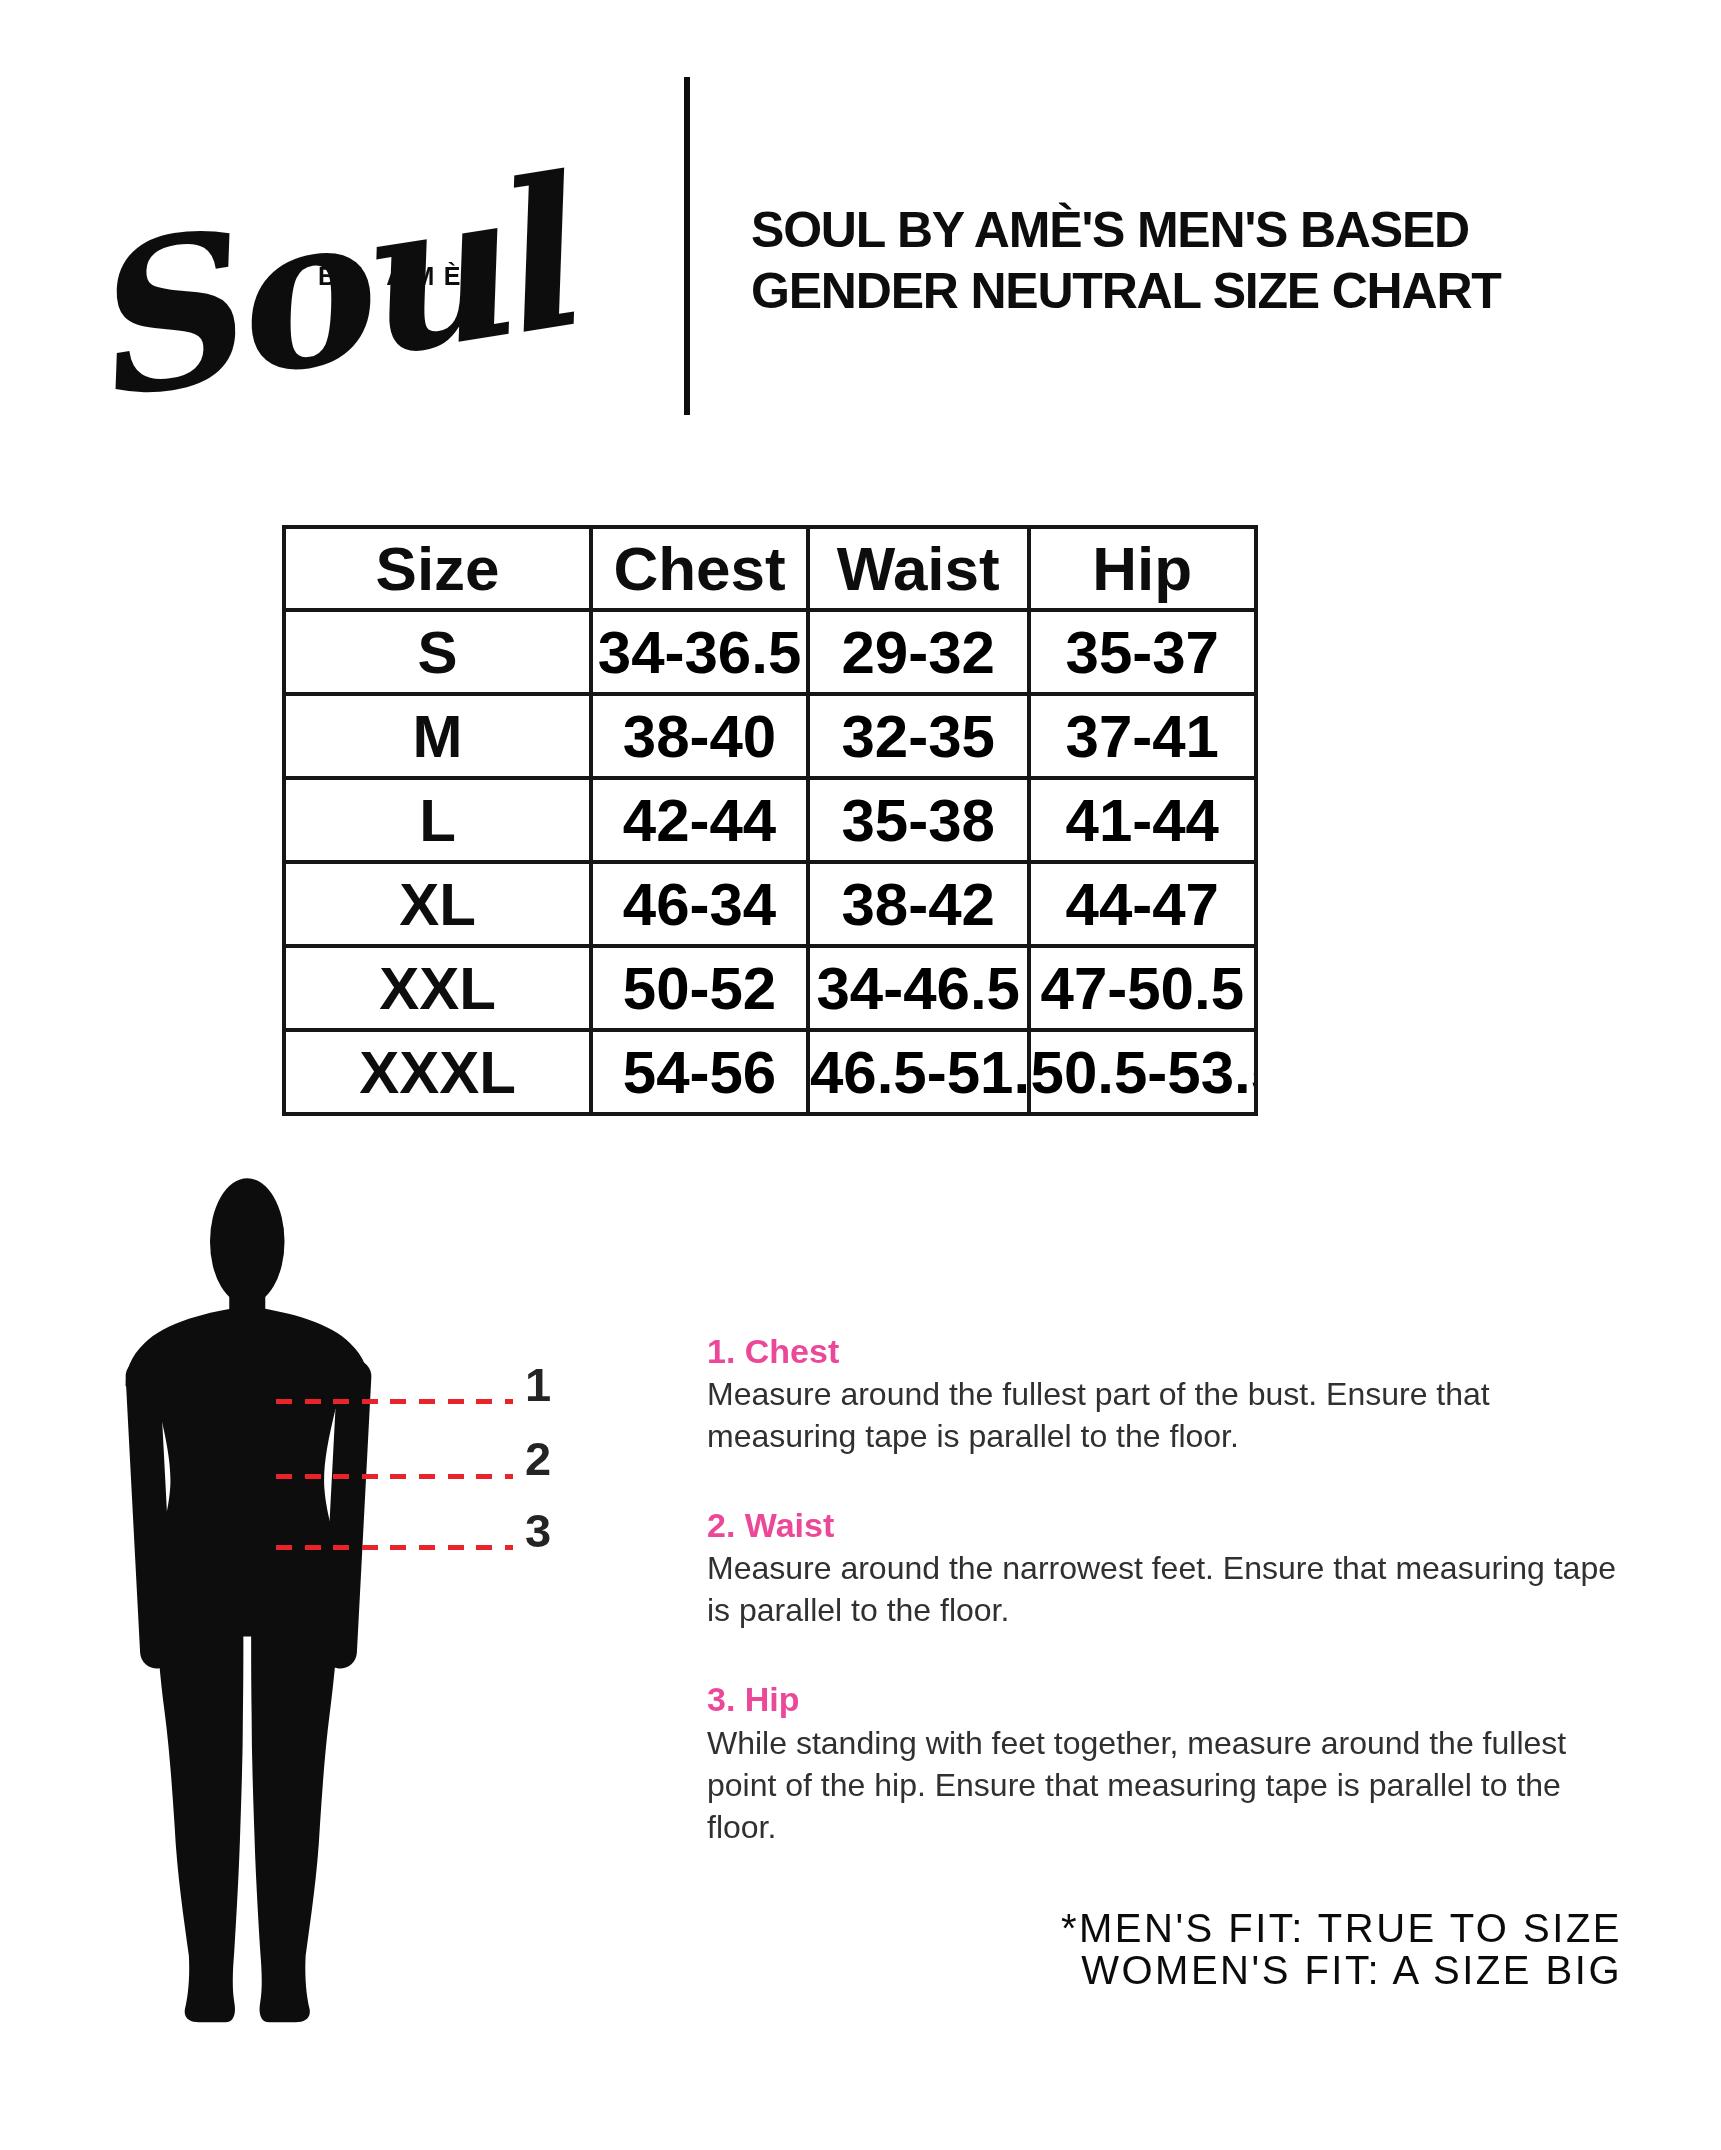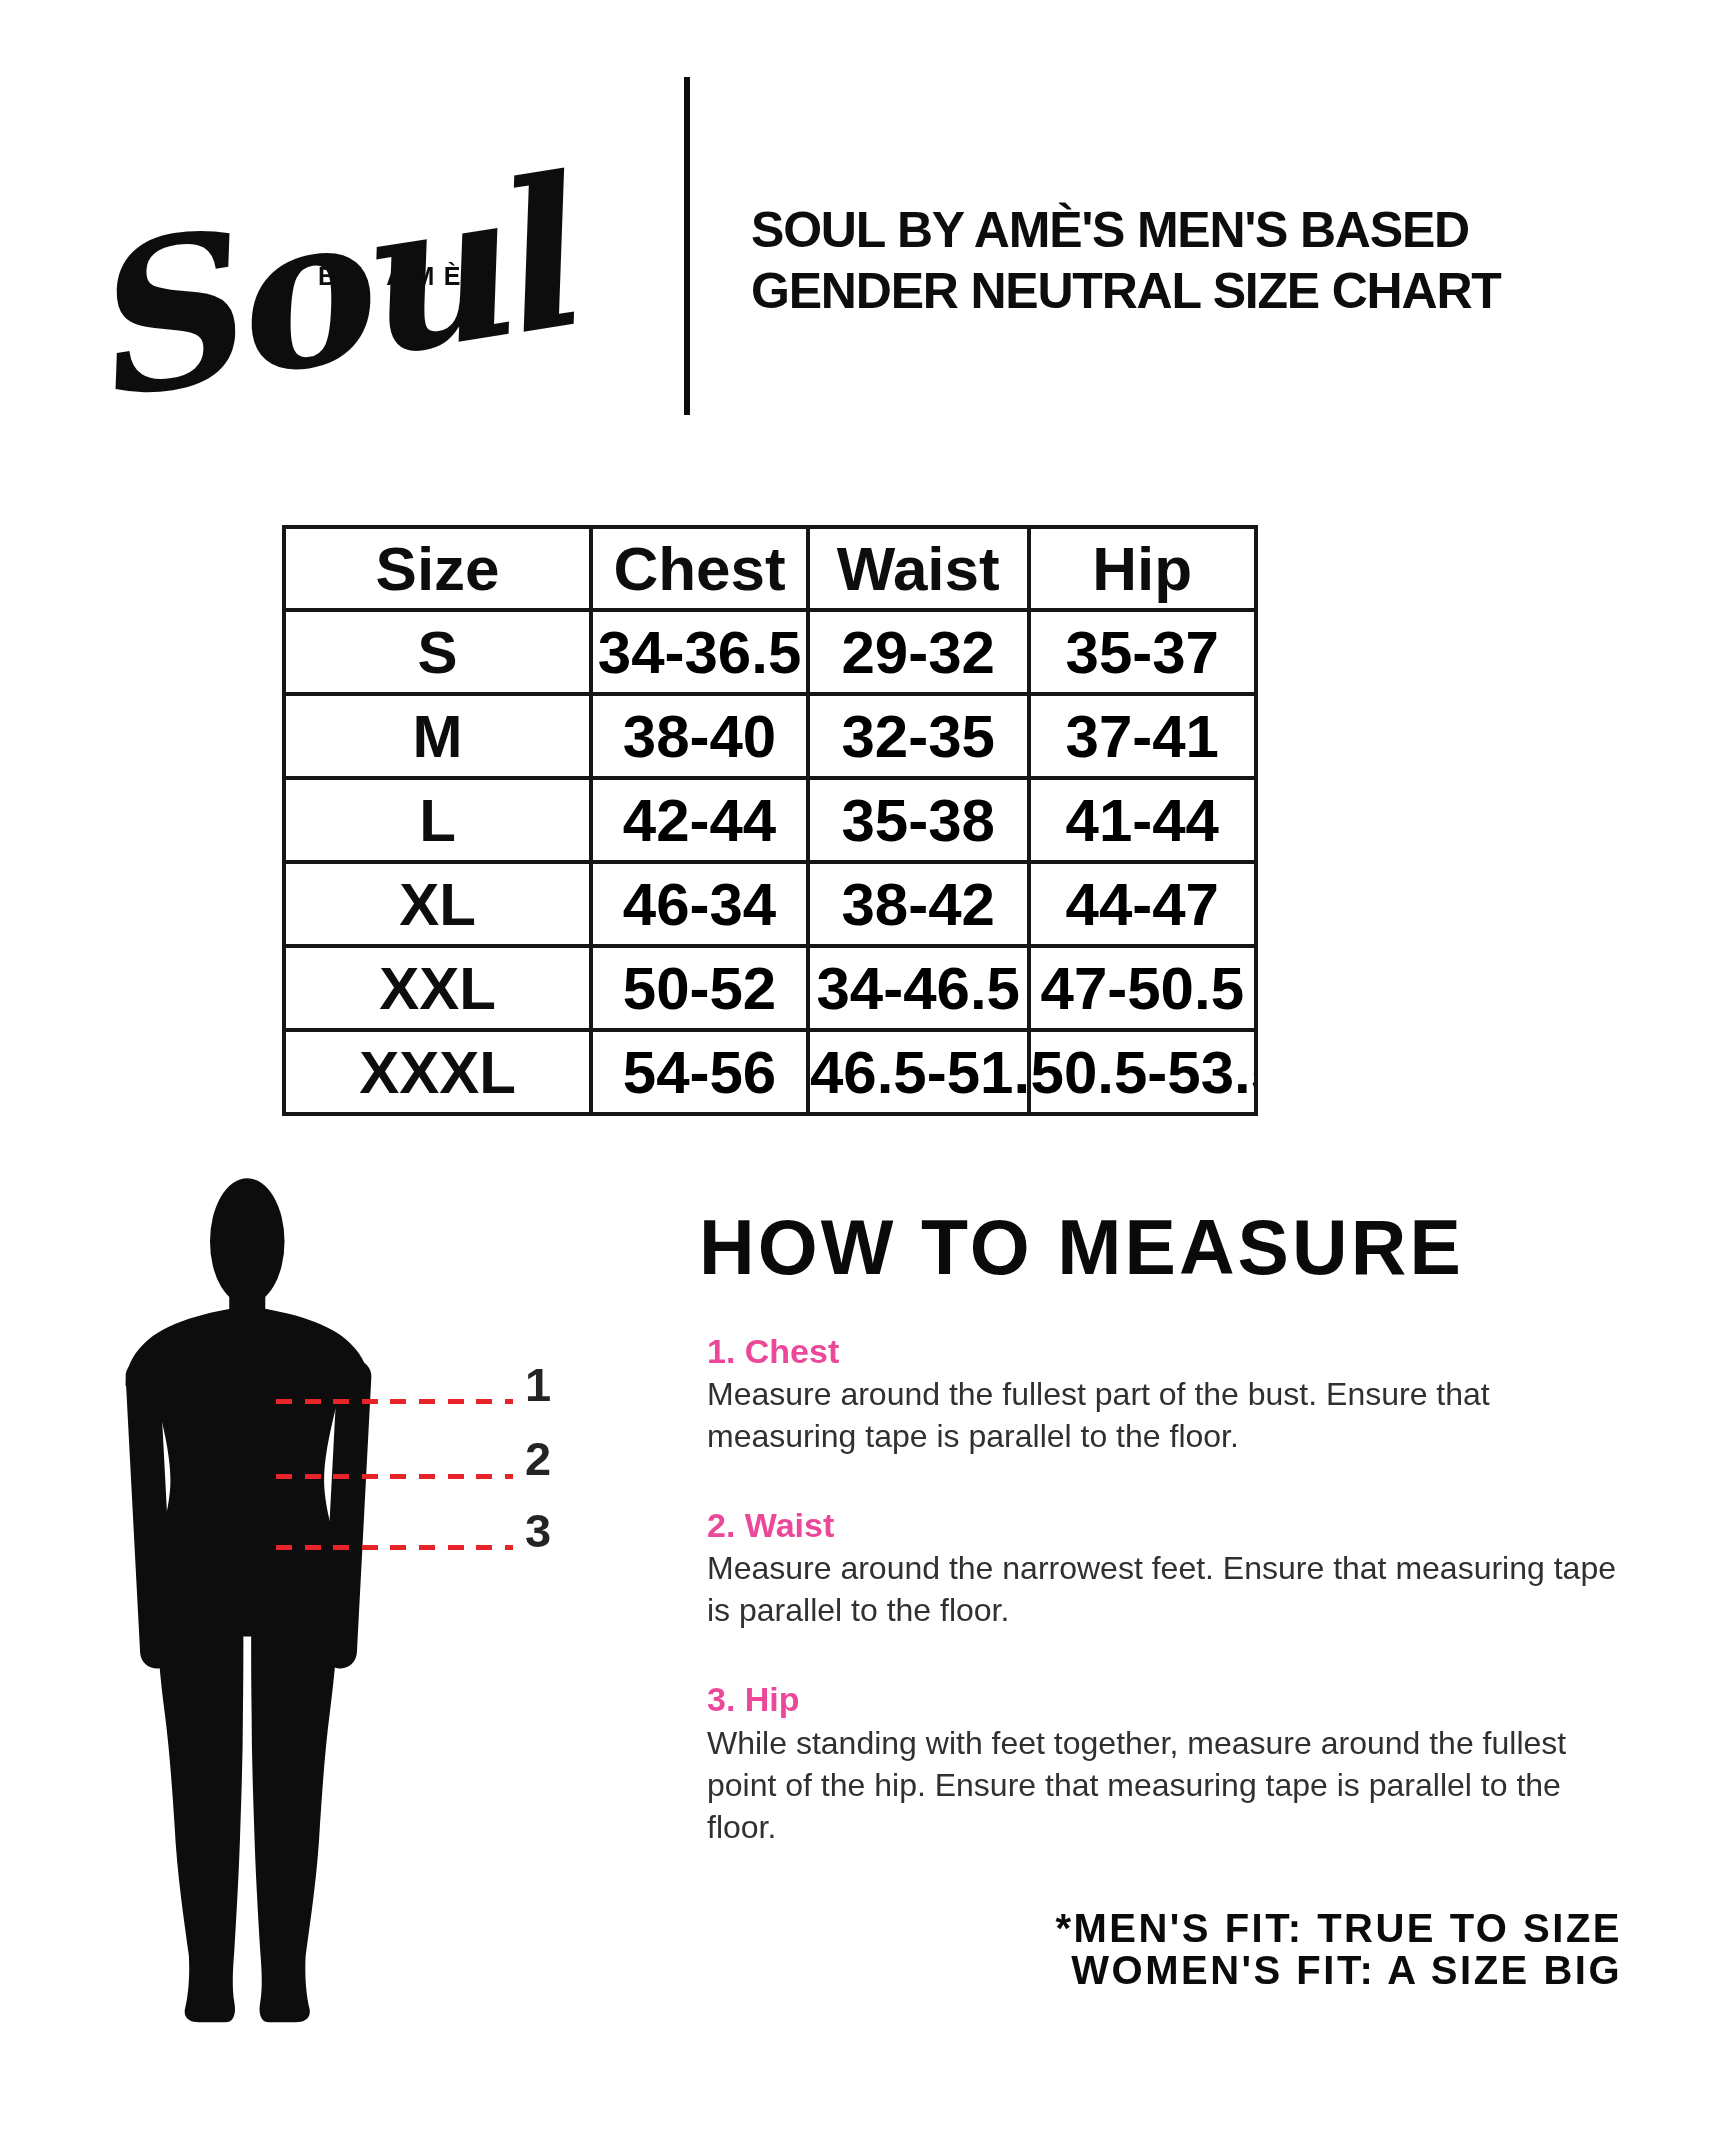--- a/index.html
+++ b/index.html
@@ -81,21 +81,21 @@
     font-size:77px;font-weight:bold;letter-spacing:3.1px;
     color:#0a0a0a;white-space:nowrap;
   }
   .steps{position:absolute;left:707px;top:1330px;width:913px;}
   .step{margin-bottom:47px;}
   .step h3{font-size:34px;font-weight:bold;color:#ec4899;line-height:42px;margin-bottom:1.2px;}
   .step p{font-size:32px;color:var(--body-text);line-height:42px;}
   
   .fit-note{
     position:absolute;right:99px;top:1907px;
-    text-align:right;font-weight:bold;
+    text-align:right;font-weight:normal;
     font-size:40px;line-height:42px;letter-spacing:2.5px;
     color:#0b0b0b;white-space:nowrap;
   }
 </style>
 </head>
 <body>
 
 <div class="page">
 
   <div class="logo">
@@ -196,21 +196,20 @@
     </g>
   </svg>
 
   <div class="dash-line dash-1"></div>
   <div class="dash-line dash-2"></div>
   <div class="dash-line dash-3"></div>
   <div class="marker marker-1">1</div>
   <div class="marker marker-2">2</div>
   <div class="marker marker-3">3</div>
 
-  <h2 class="howto-heading">HOW TO MEASURE</h2>
   <section class="steps">
     <div class="step">
       <h3>1. Chest</h3>
       <p>Measure around the fullest part of the bust. Ensure that measuring tape is parallel to the floor.</p>
     </div>
     <div class="step">
       <h3>2. Waist</h3>
       <p>Measure around the narrowest feet. Ensure that measuring tape is parallel to the floor.</p>
     </div>
     <div class="step">

